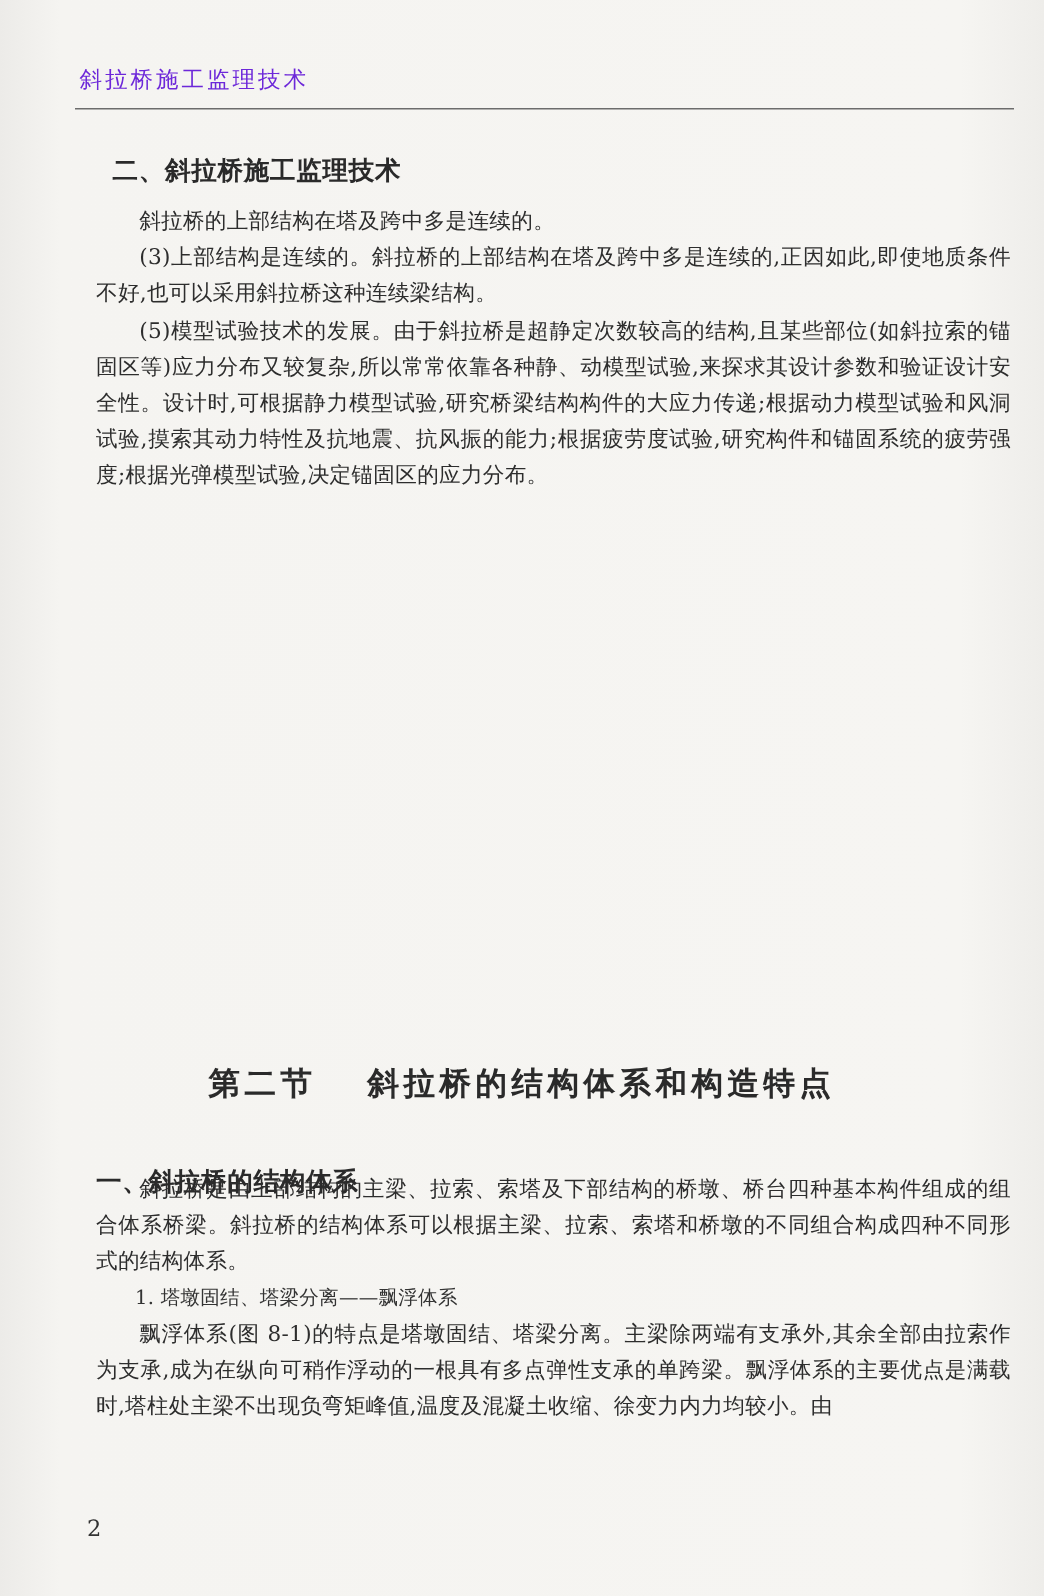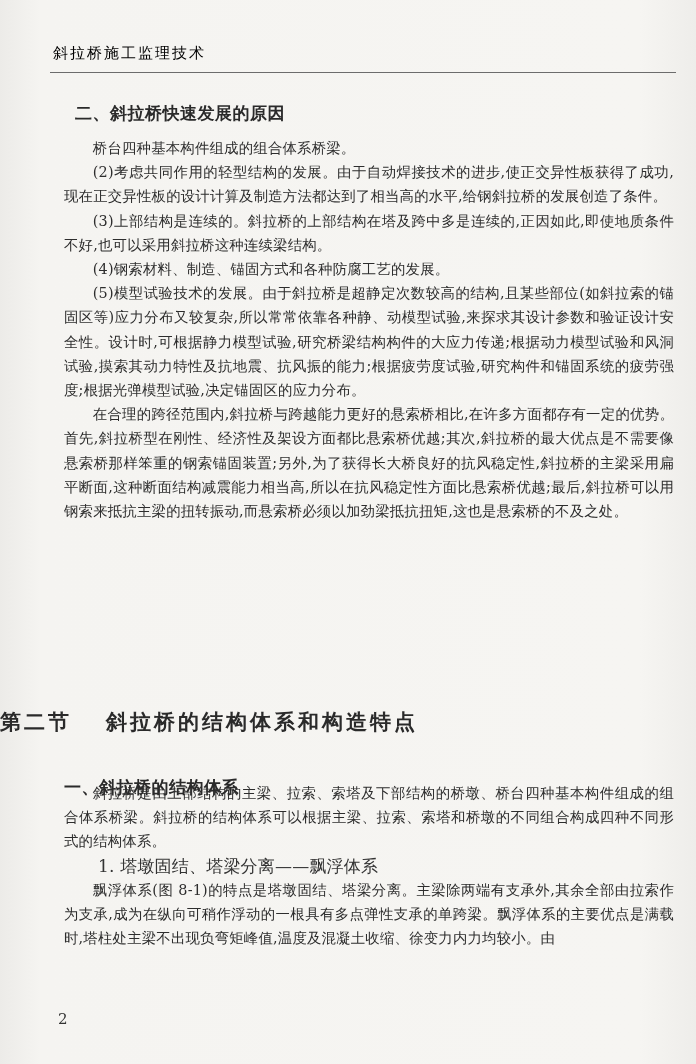--- a/index.html
+++ b/index.html
@@ -9,70 +9,67 @@
     position:relative;
     font-family:"DejaVu Serif","Liberation Serif",serif;
     color:#2b2b2b;
   }
   .page-bg {
     position:absolute; left:0; top:0; width:696px; height:1064px;
     background:linear-gradient(90deg,#ecebe8 0px,#f5f4f1 40px,#f6f5f2 640px,#eeedea 696px);
   }
   .running-head {
     position:absolute; left:53px; top:44px;
-    font-size:15px; letter-spacing:2px; color:#000000;
+    font-size:15px; letter-spacing:2px; color:#6d28d9;
     font-family:"DejaVu Serif",serif;
   }
   .head-rule {
     position:absolute; left:50px; top:72px; width:626px; height:0;
     border-top:1.3px solid #6c6c6c;
   }
   .h2 {
     position:absolute; left:75px;
     font-family:"DejaVu Sans","Liberation Sans",sans-serif;
     font-size:17px; font-weight:bold; color:#2a2a2a; letter-spacing:0.5px;
   }
   .body-text {
     position:absolute; left:64px; width:610px;
     font-size:14.4px; line-height:24.2px;
     text-align:justify; text-align-last:left;
     color:#2d2d2d;
     letter-spacing:0.2px;
   }
   .body-text p { margin:0; text-indent:2em; }
   .section-title {
-    position:absolute; left:0; width:696px; top:708px; text-align:left;
+    position:absolute; left:0; width:696px; top:708px; text-align:center;
     font-family:"DejaVu Sans","Liberation Sans",sans-serif;
     font-size:21px; font-weight:bold; color:#2a2a2a; letter-spacing:3px;
   }
   .section-title .num { margin-right:34px; }
   .sub-heading {
-    font-family:"DejaVu Serif",serif; font-size:17px; color:#333;
+    font-family:"DejaVu Serif",serif; font-size:13px; color:#333;
   }
   .page-number {
     position:absolute; left:58px; top:1010px; font-size:15px; color:#333;
   }
 </style>
 </head>
 <body>
 
 <div class="page-bg"></div>
 
 <div class="running-head">斜拉桥施工监理技术</div>
 <div class="head-rule"></div>
 
-<div class="h2" style="top:102px;">二、斜拉桥快速发展的原因</div>
+<div class="h2" style="top:102px;">二、斜拉桥施工监理技术</div>
 
 <div class="body-text" style="top:136px;">
-  <p>桥台四种基本构件组成的组合体系桥梁。</p>
-  <p>(2)考虑共同作用的轻型结构的发展。由于自动焊接技术的进步,使正交异性板获得了成功,现在正交异性板的设计计算及制造方法都达到了相当高的水平,给钢斜拉桥的发展创造了条件。</p>
+  <p>斜拉桥的上部结构在塔及跨中多是连续的。</p>
   <p>(3)上部结构是连续的。斜拉桥的上部结构在塔及跨中多是连续的,正因如此,即使地质条件不好,也可以采用斜拉桥这种连续梁结构。</p>
-  <p>(4)钢索材料、制造、锚固方式和各种防腐工艺的发展。</p>
   <p>(5)模型试验技术的发展。由于斜拉桥是超静定次数较高的结构,且某些部位(如斜拉索的锚固区等)应力分布又较复杂,所以常常依靠各种静、动模型试验,来探求其设计参数和验证设计安全性。设计时,可根据静力模型试验,研究桥梁结构构件的大应力传递;根据动力模型试验和风洞试验,摸索其动力特性及抗地震、抗风振的能力;根据疲劳度试验,研究构件和锚固系统的疲劳强度;根据光弹模型试验,决定锚固区的应力分布。</p>
-  <p>在合理的跨径范围内,斜拉桥与跨越能力更好的悬索桥相比,在许多方面都存有一定的优势。首先,斜拉桥型在刚性、经济性及架设方面都比悬索桥优越;其次,斜拉桥的最大优点是不需要像悬索桥那样笨重的钢索锚固装置;另外,为了获得长大桥良好的抗风稳定性,斜拉桥的主梁采用扁平断面,这种断面结构减震能力相当高,所以在抗风稳定性方面比悬索桥优越;最后,斜拉桥可以用钢索来抵抗主梁的扭转振动,而悬索桥必须以加劲梁抵抗扭矩,这也是悬索桥的不及之处。</p>
 </div>
 
 <div class="section-title">
   <span class="num">第二节</span><span>斜拉桥的结构体系和构造特点</span>
 </div>
 
 <div class="h2" style="top:776px; left:64px;text-align:right;">一、斜拉桥的结构体系</div>
 
 <div class="body-text" style="top:781px;">
   <p>斜拉桥是由上部结构的主梁、拉索、索塔及下部结构的桥墩、桥台四种基本构件组成的组合体系桥梁。斜拉桥的结构体系可以根据主梁、拉索、索塔和桥墩的不同组合构成四种不同形式的结构体系。</p>

